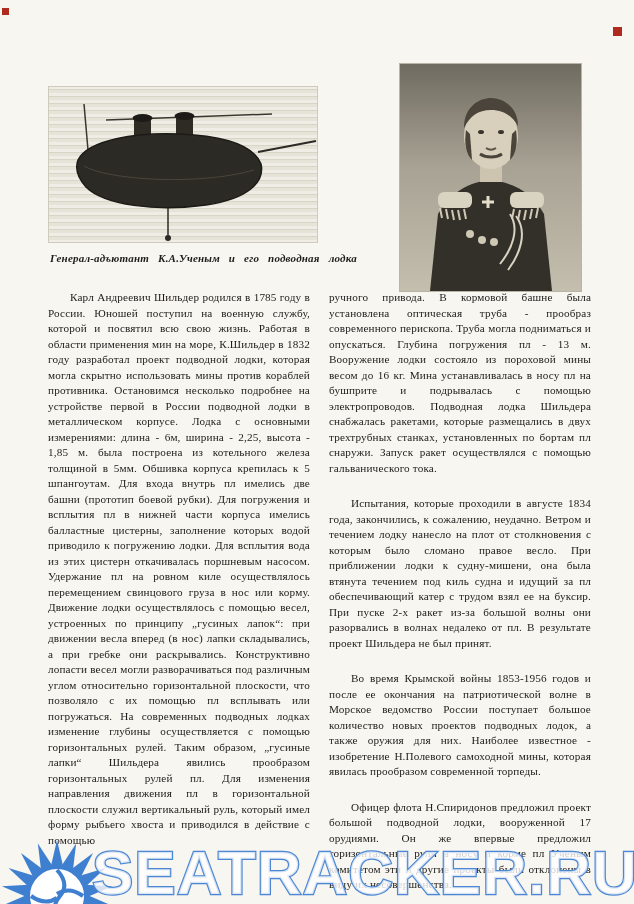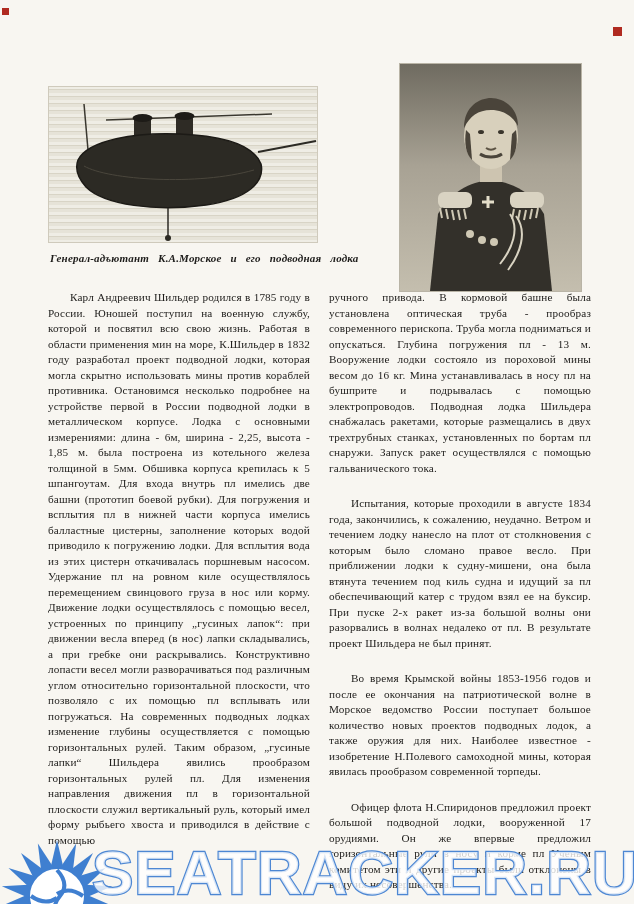--- a/index.html
+++ b/index.html
@@ -107,21 +107,21 @@
     <path d="M66,66 C64,80 66,90 72,96 L70,70 Z" fill="#4a443a"></path>
     <path d="M116,66 C118,80 116,90 110,96 L112,70 Z" fill="#4a443a"></path>
 
     <ellipse cx="81" cy="68" rx="3" ry="2" fill="#3a352c"></ellipse>
     <ellipse cx="101" cy="68" rx="3" ry="2" fill="#3a352c"></ellipse>
     <path d="M86,84 C89,86 93,86 96,84" stroke="#5c5344" stroke-width="2" fill="none"></path>
     <path d="M80,90 C86,94 96,94 102,90" stroke="#4a443a" stroke-width="3" fill="none"></path>
   </svg>
 </div>
 
-<div class="caption">Генерал-адъютант  К.А.Морское  и  его  подводная  лодка</div>
+<div class="caption">Генерал-адъютант  К.А.Ученым  и  его  подводная  лодка</div>
 
 <div class="col col-left">
   <p class="indent">Карл Андреевич Шильдер родился в 1785 году в России. Юношей поступил на военную службу, которой и посвятил всю свою жизнь. Работая в области применения мин на море, К.Шильдер в 1832 году разработал проект подводной лодки, которая могла скрытно использовать мины против кораблей противника. Остановимся несколько подробнее на устройстве первой в России подводной лодки в металлическом корпусе. Лодка с основными измерениями: длина - 6м, ширина - 2,25, высота - 1,85 м. была построена из котельного железа толщиной в 5мм. Обшивка корпуса крепилась к 5 шпангоутам. Для входа внутрь пл имелись две башни (прототип боевой рубки). Для погружения и всплытия пл в нижней части корпуса имелись балластные цистерны, заполнение которых водой приводило к погружению лодки. Для всплытия вода из этих цистерн откачивалась поршневым насосом. Удержание пл на ровном киле осуществлялось перемещением свинцового груза в нос или корму. Движение лодки осуществлялось с помощью весел, устроенных по принципу „гусиных лапок“: при движении весла вперед (в нос) лапки складывались, а при гребке они раскрывались. Конструктивно лопасти весел могли разворачиваться под различным углом относительно горизонтальной плоскости, что позволяло с их помощью пл всплывать или погружаться. На современных подводных лодках изменение глубины осуществляется с помощью горизонтальных рулей. Таким образом, „гусиные лапки“ Шильдера явились прообразом горизонтальных рулей пл. Для изменения направления движения пл в горизонтальной плоскости служил вертикальный руль, который имел форму рыбьего хвоста и приводился в действие с помощью</p>
 </div>
 
 <div class="col col-right">
   <p>ручного привода. В кормовой башне была установлена оптическая труба - прообраз современного перископа. Труба могла подниматься и опускаться. Глубина погружения пл - 13 м. Вооружение лодки состояло из пороховой мины весом до 16 кг. Мина устанавливалась в носу пл на бушприте и подрывалась с помощью электропроводов. Подводная лодка Шильдера снабжалась ракетами, которые размещались в двух трехтрубных станках, установленных по бортам пл снаружи. Запуск ракет осуществлялся с помощью гальванического тока.</p>
   <p class="indent">Испытания, которые проходили в августе 1834 года, закончились, к сожалению, неудачно. Ветром и течением лодку нанесло на плот от столкновения с которым было сломано правое весло. При приближении лодки к судну-мишени, она была втянута течением под киль судна и идущий за пл обеспечивающий катер с трудом взял ее на буксир. При пуске 2-х ракет из-за большой волны они разорвались в волнах недалеко от пл. В результате проект Шильдера не был принят.</p>
   <p class="indent">Во время Крымской войны 1853-1956 годов и после ее окончания на патриотической волне в Морское ведомство России поступает большое количество новых проектов подводных лодок, а также оружия для них. Наиболее известное - изобретение Н.Полевого самоходной мины, которая явилась прообразом современной торпеды.</p>
   <p class="indent">Офицер флота Н.Спиридонов предложил проект большой подводной лодки, вооруженной 17 орудиями. Он же впервые предложил горизонтальные рули в носу и корме пл Ученым комитетом эти и другие проекты были отклонены в виду их несовершенства.</p>

